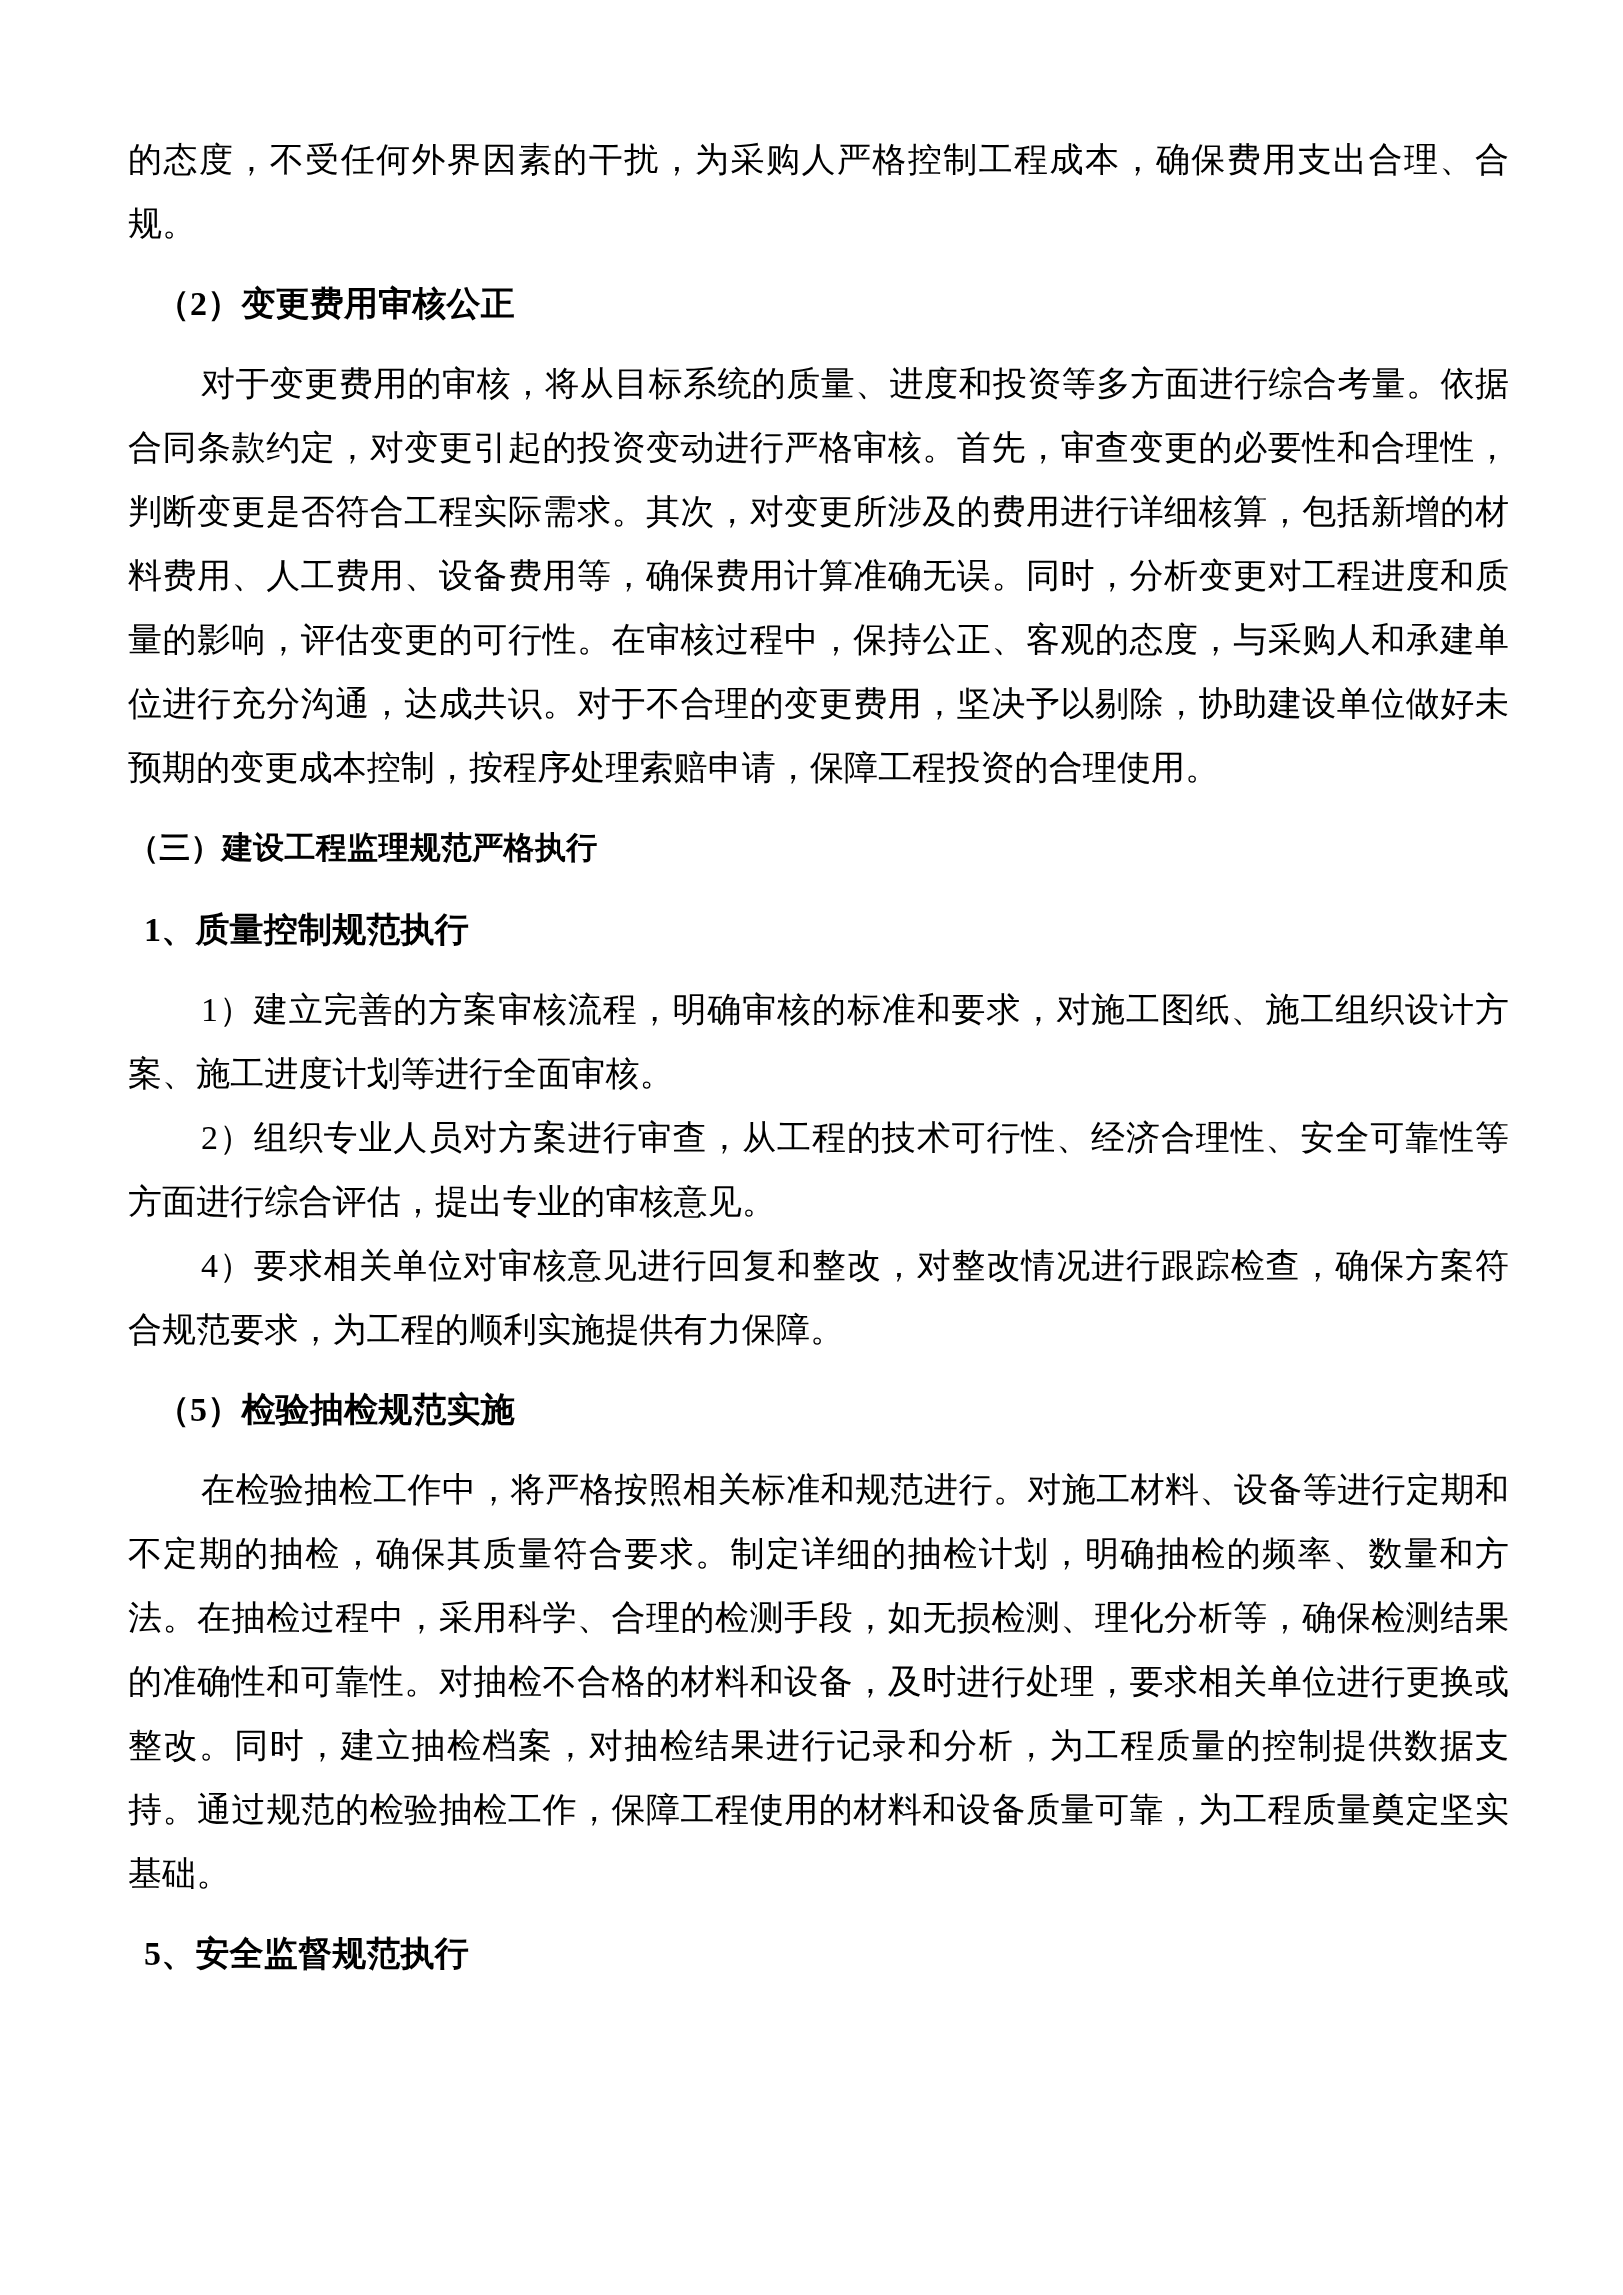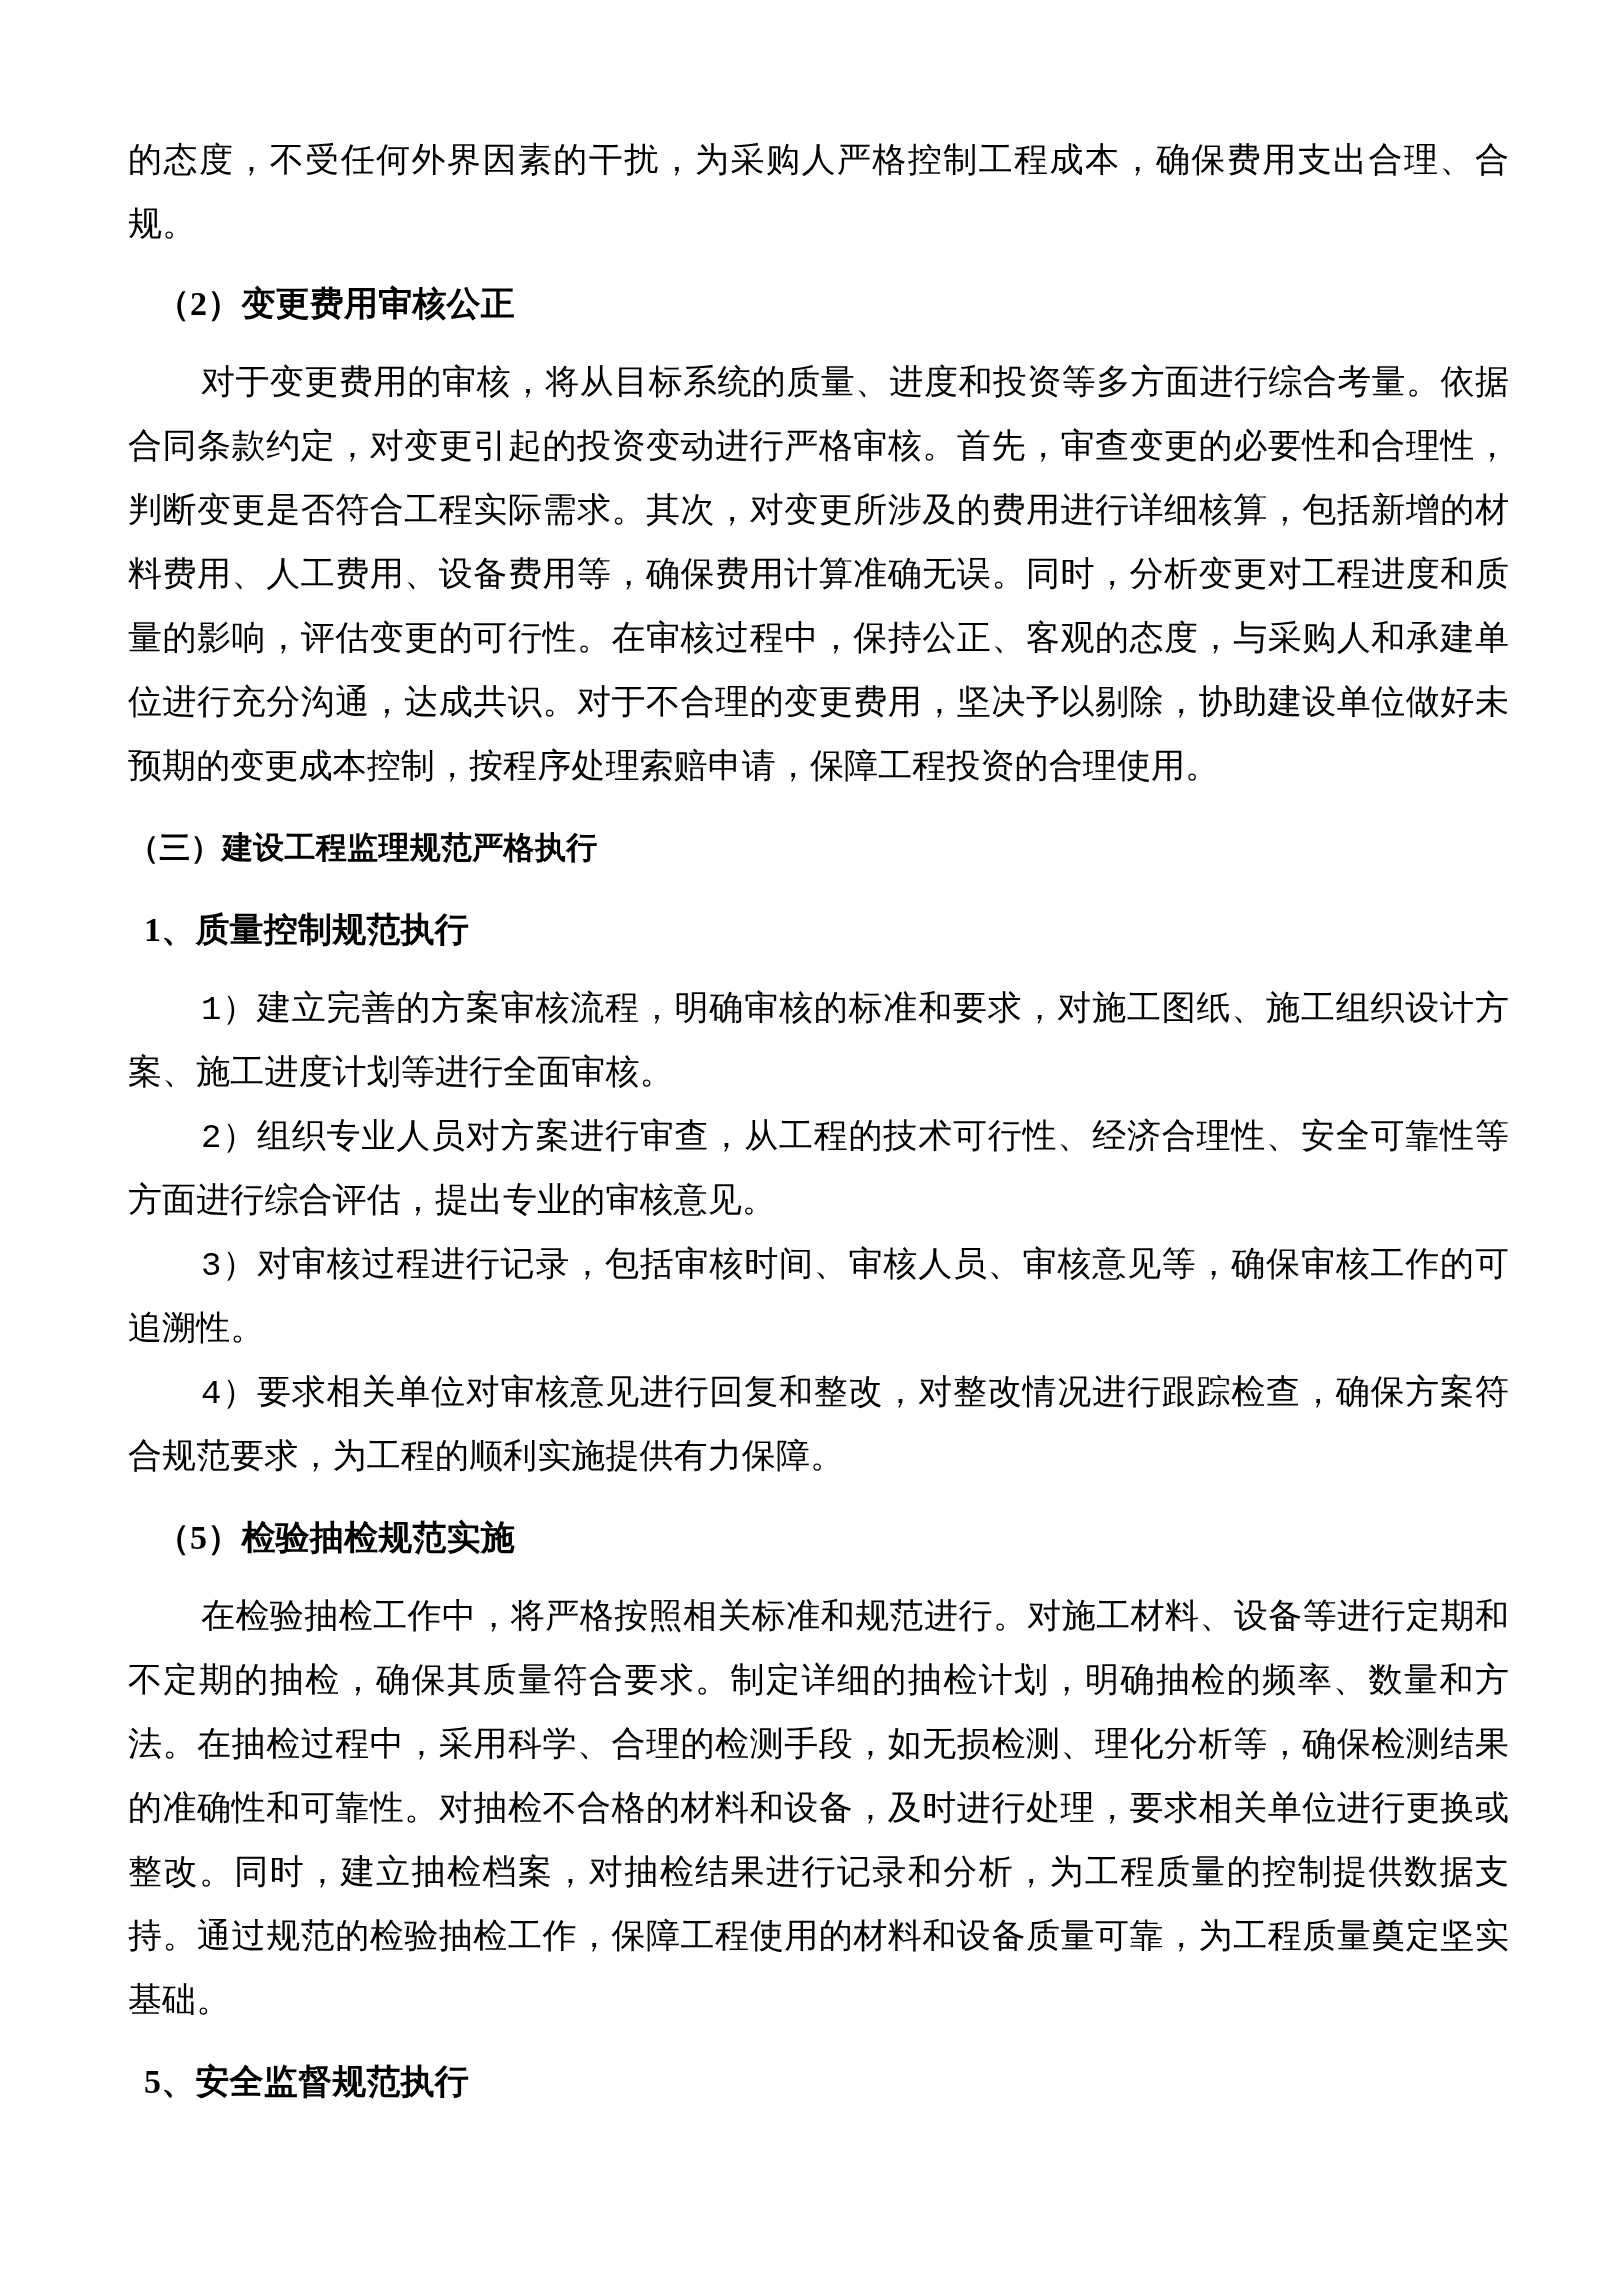--- a/index.html
+++ b/index.html
@@ -30,21 +30,20 @@
     margin: 0 0 0 0;
     font-size: 34px;
     line-height: 64px;
     text-align: justify;
     text-justify: inter-ideograph;
     letter-spacing: 0.1px;
     font-weight: 400;
   }
   p.indent {
     text-indent: 73px;
-    font-family: Liberation Mono, monospace;
   }
   
   h2.heading-major {
     margin: 14.4px 0 6.5px 0;
     font-size: 31px;
     line-height: 68px;
     font-weight: 700;
     letter-spacing: 0.3px;
   }
   
@@ -78,21 +77,20 @@
 
     <h2 class="heading-major">（三）建设工程监理规范严格执行</h2>
 
     <h3 class="heading-sub">1、质量控制规范执行</h3>
 
 
     <p class="body-text indent just">1）建立完善的方案审核流程，明确审核的标准和要求，对施工图纸、施工组织设计方案、施工进度计划等进行全面审核。</p>
 
     <p class="body-text indent just">2）组织专业人员对方案进行审查，从工程的技术可行性、经济合理性、安全可靠性等方面进行综合评估，提出专业的审核意见。</p>
 
-    <p class="body-text indent just">3）对审核过程进行记录，包括审核时间、审核人员、审核意见等，确保审核工作的可追溯性。</p>
 
     <p class="body-text indent just">4）要求相关单位对审核意见进行回复和整改，对整改情况进行跟踪检查，确保方案符合规范要求，为工程的顺利实施提供有力保障。</p>
 
     <h3 class="heading-sub pad-left">（5）检验抽检规范实施</h3>
 
     <p class="body-text indent just">在检验抽检工作中，将严格按照相关标准和规范进行。对施工材料、设备等进行定期和不定期的抽检，确保其质量符合要求。制定详细的抽检计划，明确抽检的频率、数量和方法。在抽检过程中，采用科学、合理的检测手段，如无损检测、理化分析等，确保检测结果的准确性和可靠性。对抽检不合格的材料和设备，及时进行处理，要求相关单位进行更换或整改。同时，建立抽检档案，对抽检结果进行记录和分析，为工程质量的控制提供数据支持。通过规范的检验抽检工作，保障工程使用的材料和设备质量可靠，为工程质量奠定坚实基础。</p>
 
     <h3 class="heading-sub">5、安全监督规范执行</h3>
 
 

